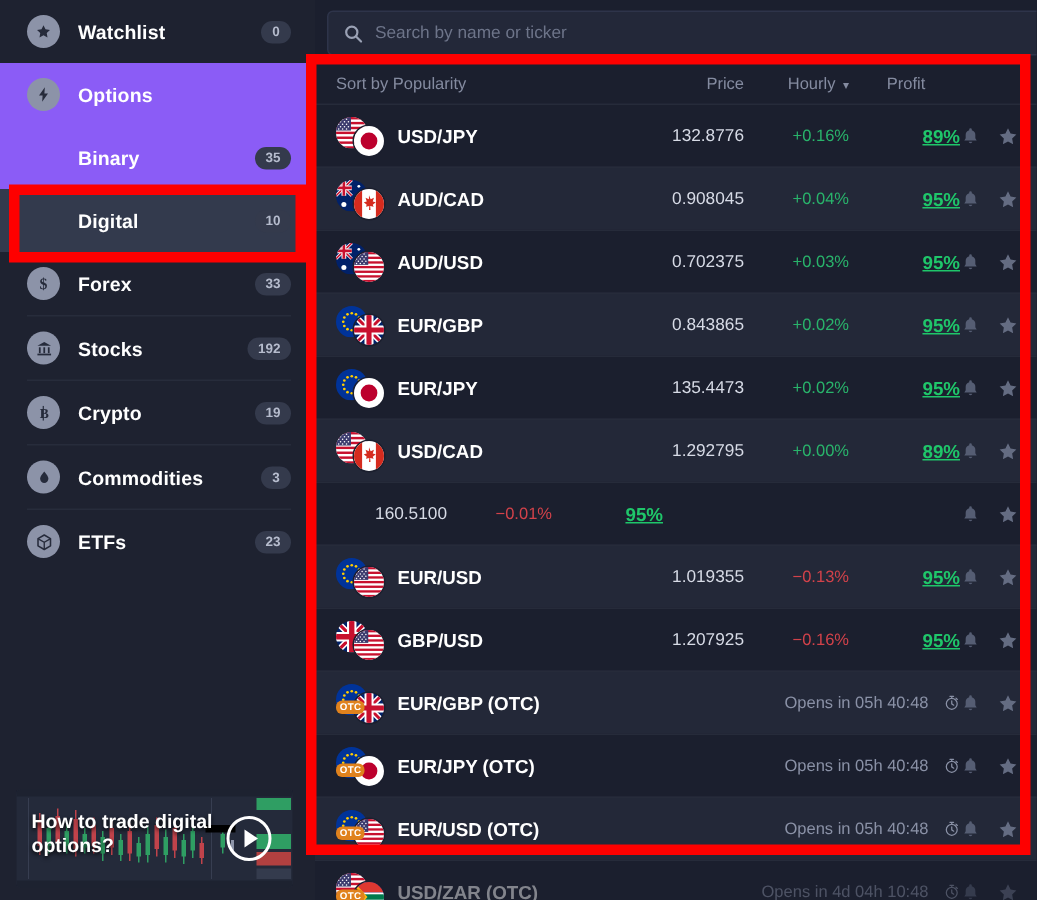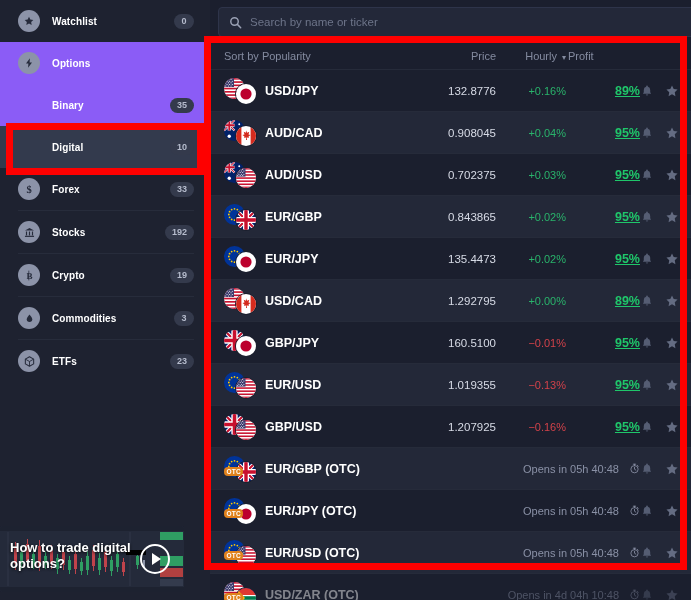--- a/index.html
+++ b/index.html
@@ -29,34 +29,34 @@
   .nav-item.group-open { background: #8b5cf6; }
   .nav-item.active { background: #333a4d; }
   .nav-icon {
     width: 22px; height: 22px; border-radius: 50%;
     background: #8c93a8;
     display: flex; align-items: center; justify-content: center;
     flex: 0 0 22px; margin-right: 12px;
   }
   .nav-icon svg { display: block; }
   .nav-label {
-    color: #ffffff; font-size: 10px; font-weight: bold;
+    color: #ffffff; font-size: 13px; font-weight: bold;
     letter-spacing: .1px; flex: 1 1 auto; white-space: nowrap;
   }
   .badge {
     background: #343a4c; color: #b6bccd;
     font-size: 9px; font-weight: bold;
     border-radius: 9px; padding: 2px 7px;
     min-width: 20px; text-align: center; line-height: 11px;
   }
   .nav-sep { height: 1px; background: #272c3b; margin: 0 16px 0 18px; }
 
   
   #promo {
-    position: absolute; left: 0; bottom: 8px;
+    position: absolute; left: 11px; bottom: 8px;
     width: 184px; height: 66px; border-radius: 3px;
     overflow: hidden; cursor: pointer;
     background: #232838;
   }
   #promo-chart { position: absolute; inset: 0; background: #20virtual; }
   #promo-title {
     position: absolute; left: 10px; top: 14px; width: 130px;
     color: #fff; font-size: 13px; font-weight: bold; line-height: 16px;
     text-shadow: 0 1px 3px rgba(0,0,0,.9);
   }
@@ -86,21 +86,21 @@
   #search-input::placeholder { color: #6d7489; }
 
   #table-head {
     height: 26px; display: flex; align-items: center;
     color: #7d melhores; font-size: 11px;
     padding: 0 12px 0 14px; color: #848ba0;
   }
   .col-name { flex: 0 0 198px; }
   .col-price { flex: 0 0 74px; text-align: right; }
   .col-hourly { flex: 0 0 72px; text-align: right; padding-right: 2px; }
-  .col-profit { flex: 0 0 72px; text-align: left; }
+  .col-profit { flex: 0 0 72px; text-align: center; }
   .col-actions { flex: 1 1 auto; text-align: right; }
   #sort-caret { margin-left: 5px; font-size: 8px; vertical-align: middle; }
 
   .row {
     height: 42px; display: flex; align-items: center;
     padding: 0 12px 0 14px;
     border-top: 1px solid #262b3a;
     cursor: pointer;
   }
   .row.alt { background: #232838; }
@@ -638,36 +638,20 @@
               <path d="M10 2.2l2.45 5 5.5.8-4 3.9.95 5.5L10 14.8l-4.9 2.6.95-5.5-4-3.9 5.5-.8z" fill="#646c82"></path>
             </svg>
             <svg class="act" viewBox="0 0 20 20">
               <circle cx="10" cy="10" r="8" fill="#646c82"></circle>
               <rect x="9" y="8.2" width="2" height="6" rx="1" fill="#1b1f2e"></rect>
               <circle cx="10" cy="5.7" r="1.15" fill="#1b1f2e"></circle>
             </svg>
           </div>
         </div>
         <div class="row">
-          <div class="pair-cell">
-            <div class="flags">
-              <span class="flag f1"><svg viewBox="0 0 20 20" width="100%" height="100%">
-                  <rect width="20" height="20" fill="#012169"></rect>
-                  <path d="M0 0l20 20M20 0L0 20" stroke="#fff" stroke-width="4"></path>
-                  <path d="M0 0l20 20M20 0L0 20" stroke="#c8102e" stroke-width="2"></path>
-                  <path d="M10 0v20M0 10h20" stroke="#fff" stroke-width="6"></path>
-                  <path d="M10 0v20M0 10h20" stroke="#c8102e" stroke-width="3.4"></path>
-                </svg></span>
-              <span class="flag f2"><svg viewBox="0 0 20 20" width="100%" height="100%">
-                  <rect width="20" height="20" fill="#fff"></rect>
-                  <circle cx="10" cy="10" r="5.6" fill="#bc002d"></circle>
-                </svg></span>
-            </div>
-            <span class="pair-name">GBP/JPY</span>
-          </div>
           <div class="price">160.5100</div>
           <div class="hourly down">−0.01%</div>
           <div class="profit">95%</div>
           <div class="actions">
             <svg class="act" viewBox="0 0 20 20">
               <path d="M10 2.2a1.25 1.25 0 011.25 1.25v.5A4.6 4.6 0 0114.6 8.4v3.3l1.3 2.1H4.1l1.3-2.1V8.4a4.6 4.6 0 013.35-4.45v-.5A1.25 1.25 0 0110 2.2z" fill="#555d73"></path>
               <path d="M8.2 15.1a1.85 1.85 0 003.6 0z" fill="#555d73"></path>
             </svg>
             <svg class="act" viewBox="0 0 20 20">
               <path d="M10 2.2l2.45 5 5.5.8-4 3.9.95 5.5L10 14.8l-4.9 2.6.95-5.5-4-3.9 5.5-.8z" fill="#646c82"></path>

